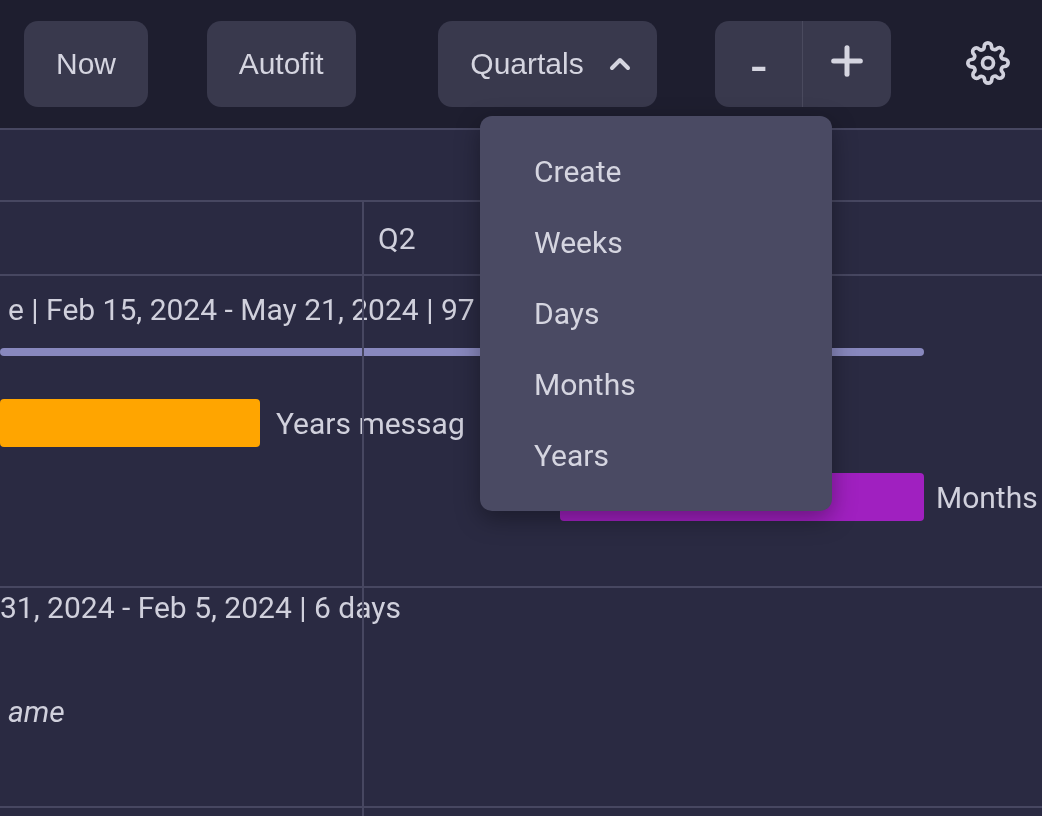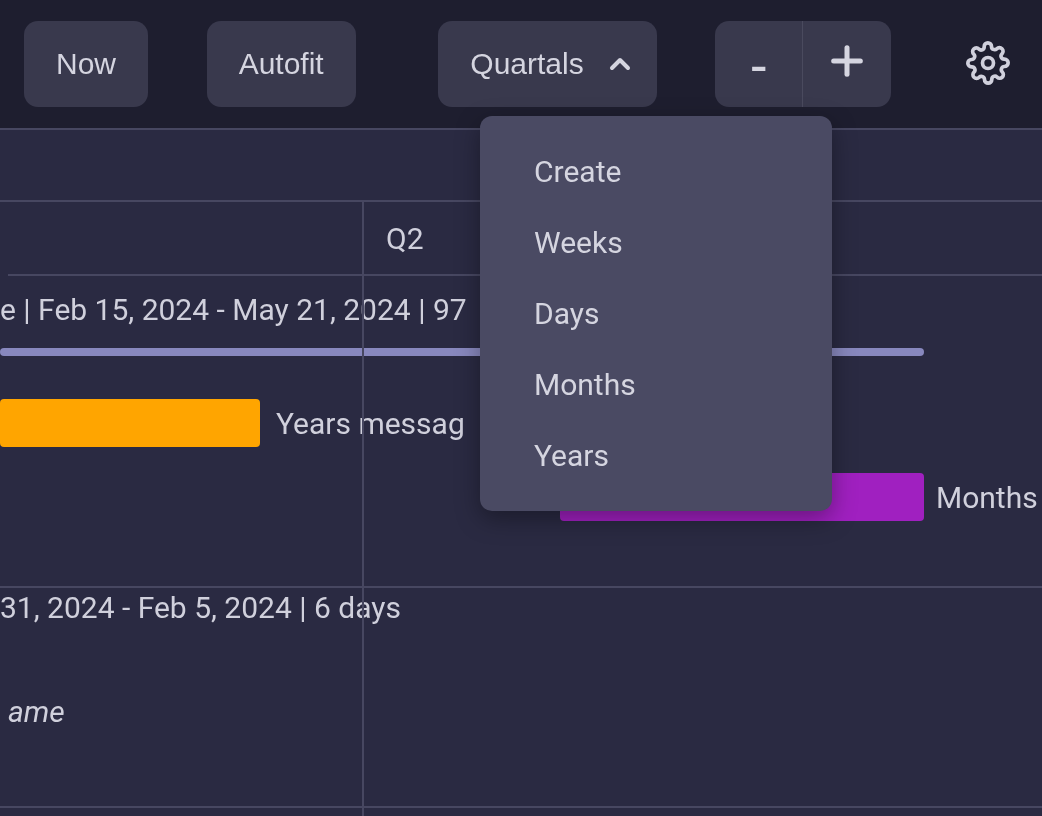--- a/index.html
+++ b/index.html
@@ -92,21 +92,20 @@
       height: 72px;
       border-bottom: 2px solid #474761;
       position: relative;
     }
     .quarter-row {
       height: 74px;
       border-bottom: 2px solid #474761;
       position: relative;
       display: flex;
       align-items: center;
-      margin-left: 8px;
     }
     .quarter-label {
       position: absolute;
       font-size: 30px;
       color: #d0d0dc;
     }
     .vline {
       position: absolute;
       top: 0;
       width: 2px;
@@ -215,21 +214,21 @@
   <div class="timeline-header-row"></div>
   <div class="quarter-row">
     <span class="quarter-label" style="left:378px;">Q2</span>
   </div>
 
   <div class="vline vline-tall" style="left:362px;"></div>
 
   <div class="gantt-body">
 
     <div class="gantt-row" style="height:110px;">
-      <span class="gantt-text" style="left:0; top:16px;">e | Feb 15, 2024 - May 21, 2024 | 97</span>
+      <span class="gantt-text" style="left:8px; top:16px;">e | Feb 15, 2024 - May 21, 2024 | 97</span>
       <div class="progress-line" style="left:0; width:924px; top:72px;"></div>
     </div>
 
     <div class="gantt-row">
       <div class="bar bar-orange" style="left:0; width:260px;"></div>
       <span class="gantt-text" style="left:276px;">Years messag</span>
     </div>
 
     <div class="gantt-row">
       <div class="bar bar-purple" style="left:560px; width:364px;"></div>

